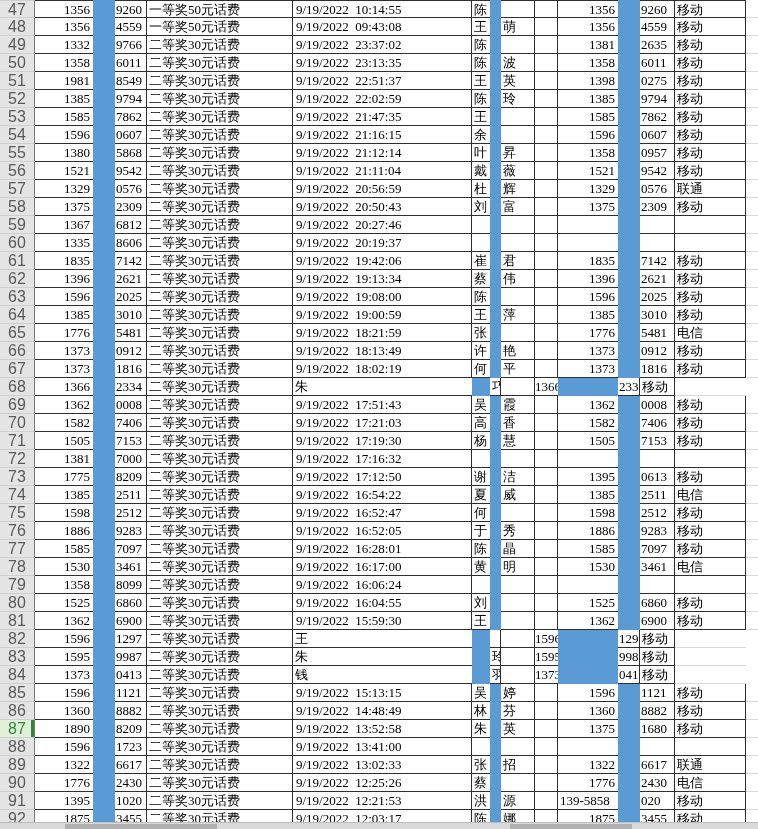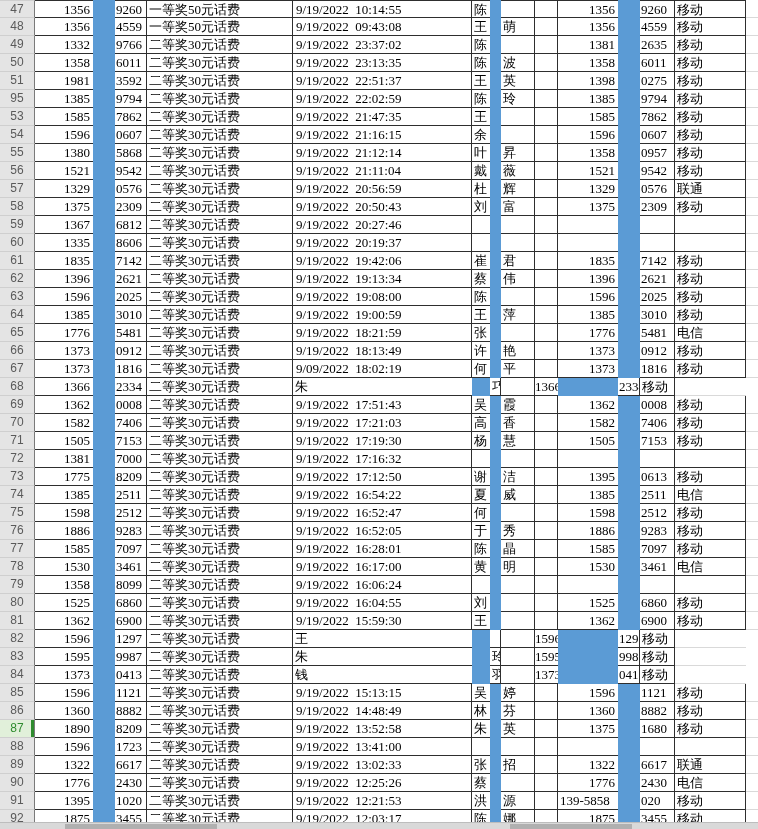--- a/index.html
+++ b/index.html
@@ -8,21 +8,21 @@
     font-family:"Liberation Serif","DejaVu Serif",serif;font-size:13px;color:#000;
   }
   #rows{position:absolute;top:0;left:0;}
   .row{
     display:grid;height:18px;line-height:17px;
     grid-template-columns:35px 58px 22px 32px 146px 179px 18px 11px 34px 23px 60px 22px 35px 71px 12px;
   }
   .c{box-sizing:border-box;overflow:hidden;white-space:nowrap;}
   .rh{
     background:var(--header-bg,#e4e4e4);
-    font-family:"Liberation Sans","DejaVu Sans",sans-serif;font-size:12px;color:#5a5a5a;
+    font-family:"Liberation Sans","DejaVu Sans",sans-serif;font-size:16px;color:#5a5a5a;
     text-align:center;border-right:1px solid #7a7a7a;border-bottom:1px solid #cfcfcf;
   }
   .row.active .rh{
     background:var(--active-row-bg,#e1f0da);
     color:var(--active-row-green,#2e8b2e);
     box-shadow:inset -3px 0 0 var(--active-row-green,#2e8b2e);
   }
   .mask{background:var(--highlight-blue,#5b9bd5);}
   .bb{border-bottom:1px solid var(--border-dark,#2e2e2e);}
   .br{border-right:1px solid var(--border-dark,#2e2e2e);}
@@ -112,35 +112,35 @@
     <div class="c bb num-r">1358</div>
     <div class="c mask"></div>
     <div class="c bb br num-l">6011</div>
     <div class="c n bb br">移动</div>
     <div class="c o"></div>
   </div>
       <div class="row">
     <div class="c rh">51</div>
     <div class="c bb num-r">1981</div>
     <div class="c mask"></div>
-    <div class="c bb br num-l">3592</div>
+    <div class="c bb br num-l">8549</div>
     <div class="c e bb br">二等奖30元话费</div>
     <div class="c f bb br">9/19/2022  22:51:37</div>
     <div class="c g bb">王</div>
     <div class="c mask"></div>
     <div class="c i bb br">英</div>
     <div class="c bb br"></div>
     <div class="c bb num-r">1398</div>
     <div class="c mask"></div>
     <div class="c bb br num-l">0275</div>
     <div class="c n bb br">移动</div>
     <div class="c o"></div>
   </div>
       <div class="row">
-    <div class="c rh">95</div>
+    <div class="c rh">52</div>
     <div class="c bb num-r">1385</div>
     <div class="c mask"></div>
     <div class="c bb br num-l">9794</div>
     <div class="c e bb br">二等奖30元话费</div>
     <div class="c f bb br">9/19/2022  22:02:59</div>
     <div class="c g bb">陈</div>
     <div class="c mask"></div>
     <div class="c i bb br">玲</div>
     <div class="c bb br"></div>
     <div class="c bb num-r">1385</div>
@@ -386,21 +386,21 @@
     <div class="c bb br num-l">0912</div>
     <div class="c n bb br">移动</div>
     <div class="c o"></div>
   </div>
       <div class="row">
     <div class="c rh">67</div>
     <div class="c bb num-r">1373</div>
     <div class="c mask"></div>
     <div class="c bb br num-l">1816</div>
     <div class="c e bb br">二等奖30元话费</div>
-    <div class="c f bb br">9/09/2022  18:02:19</div>
+    <div class="c f bb br">9/19/2022  18:02:19</div>
     <div class="c g bb">何</div>
     <div class="c mask"></div>
     <div class="c i bb br">平</div>
     <div class="c bb br"></div>
     <div class="c bb num-r">1373</div>
     <div class="c mask"></div>
     <div class="c bb br num-l">1816</div>
     <div class="c n bb br">移动</div>
     <div class="c o"></div>
   </div>

